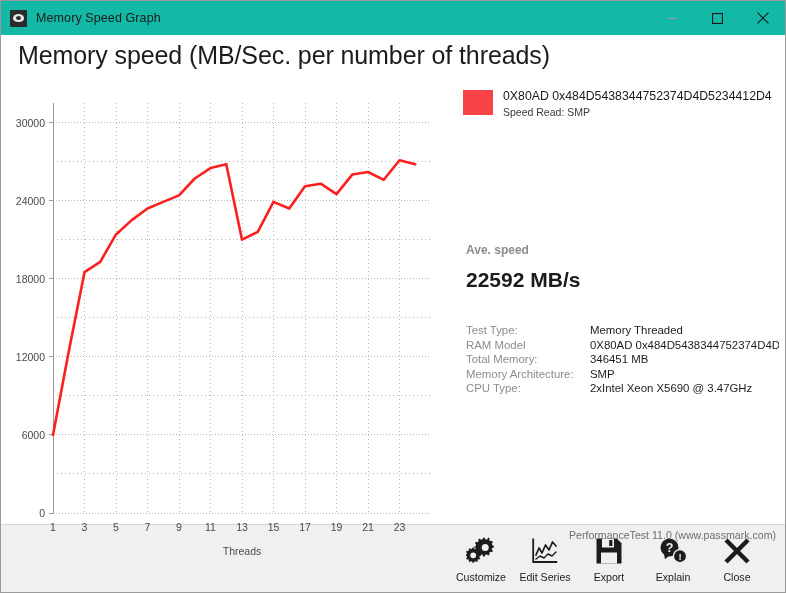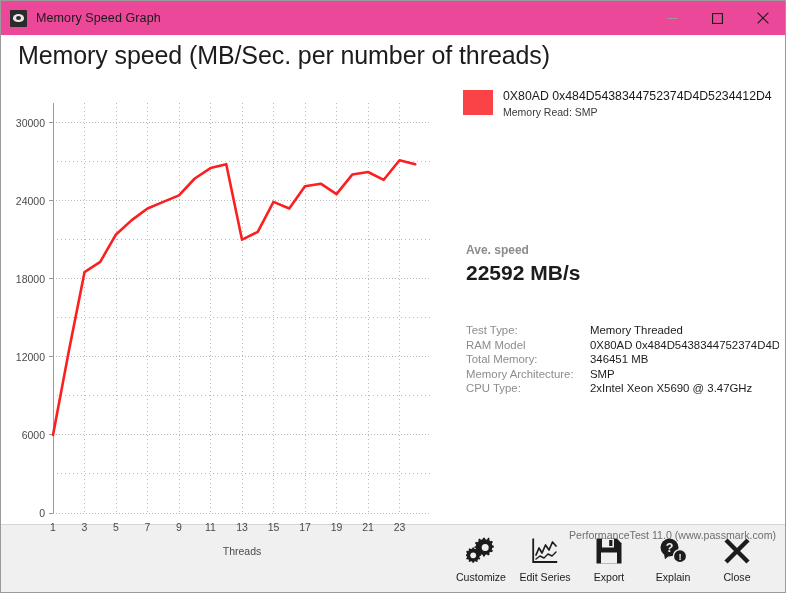--- a/index.html
+++ b/index.html
@@ -25,21 +25,21 @@
     background: #ffffff;
     display: flex;
     flex-direction: column;
   }
 
   
   .titlebar {
     position: relative;
     height: 34px;
     flex: 0 0 34px;
-    background: #ec4899;
+    background: #14b8a6;
     display: flex;
     align-items: center;
   }
   .title-icon {
     width: 17px;
     height: 17px;
     margin-left: 9px;
     margin-right: 9px;
     background: #2b2b2b;
     border-radius: 1px;
@@ -162,21 +162,21 @@
   }
   .ave-label {
     font-size: 12px;
     color: #8c8c8c;
     line-height: 15px;
   }
   .ave-value {
     font-size: 21px;
     color: #1c1c1c;
     line-height: 27px;
-    margin-top: 1px;
+    margin-top: 8px;
     white-space: nowrap;
     text-align: right;
   }
 
   .details {
     position: absolute;
     left: 3px;
     top: 238px;
     width: 313px;
     overflow: hidden;
@@ -332,21 +332,21 @@
           <polyline points="52,349.9047619047619 67.75,266.6031746031746 83.5,187.2063492063492 99.25,176.79365079365078 115,149.46031746031747 130.75,135.1428571428571 146.5,123.42857142857144 162.25,116.92063492063494 178,110.41269841269838 193.75,93.4920634920635 209.5,83.07936507936506 225.25,79.17460317460319 241,154.66666666666669 256.75,146.85714285714283 272.5,116.92063492063494 288.25,123.42857142857144 304,101.30158730158735 319.75,98.69841269841271 335.5,109.11111111111109 351.25,89.58730158730162 367,86.98412698412699 382.75,94.79365079365078 398.5,75.26984126984127 414.25,79.17460317460319" fill="none" stroke="#fa2020" stroke-width="2.6" stroke-linejoin="round" stroke-linecap="round"></polyline>
         </svg>
     </div>
 
     <div class="side">
 
       <div class="legend">
         <div class="legend-swatch" id="legend-swatch" style="background: rgb(250, 67, 70);"></div>
         <div class="legend-texts">
           <div class="legend-line1">0X80AD 0x484D5438344752374D4D5234412D4</div>
-          <div class="legend-line2">Memory Read: SMP</div>
+          <div class="legend-line2">Speed Read: SMP</div>
         </div>
       </div>
 
       <div class="ave-block">
         <div class="ave-label">Ave. speed</div>
         <div class="ave-value">22592 MB/s</div>
       </div>
 
       <div class="details" id="details">
           <div class="detail-row">

